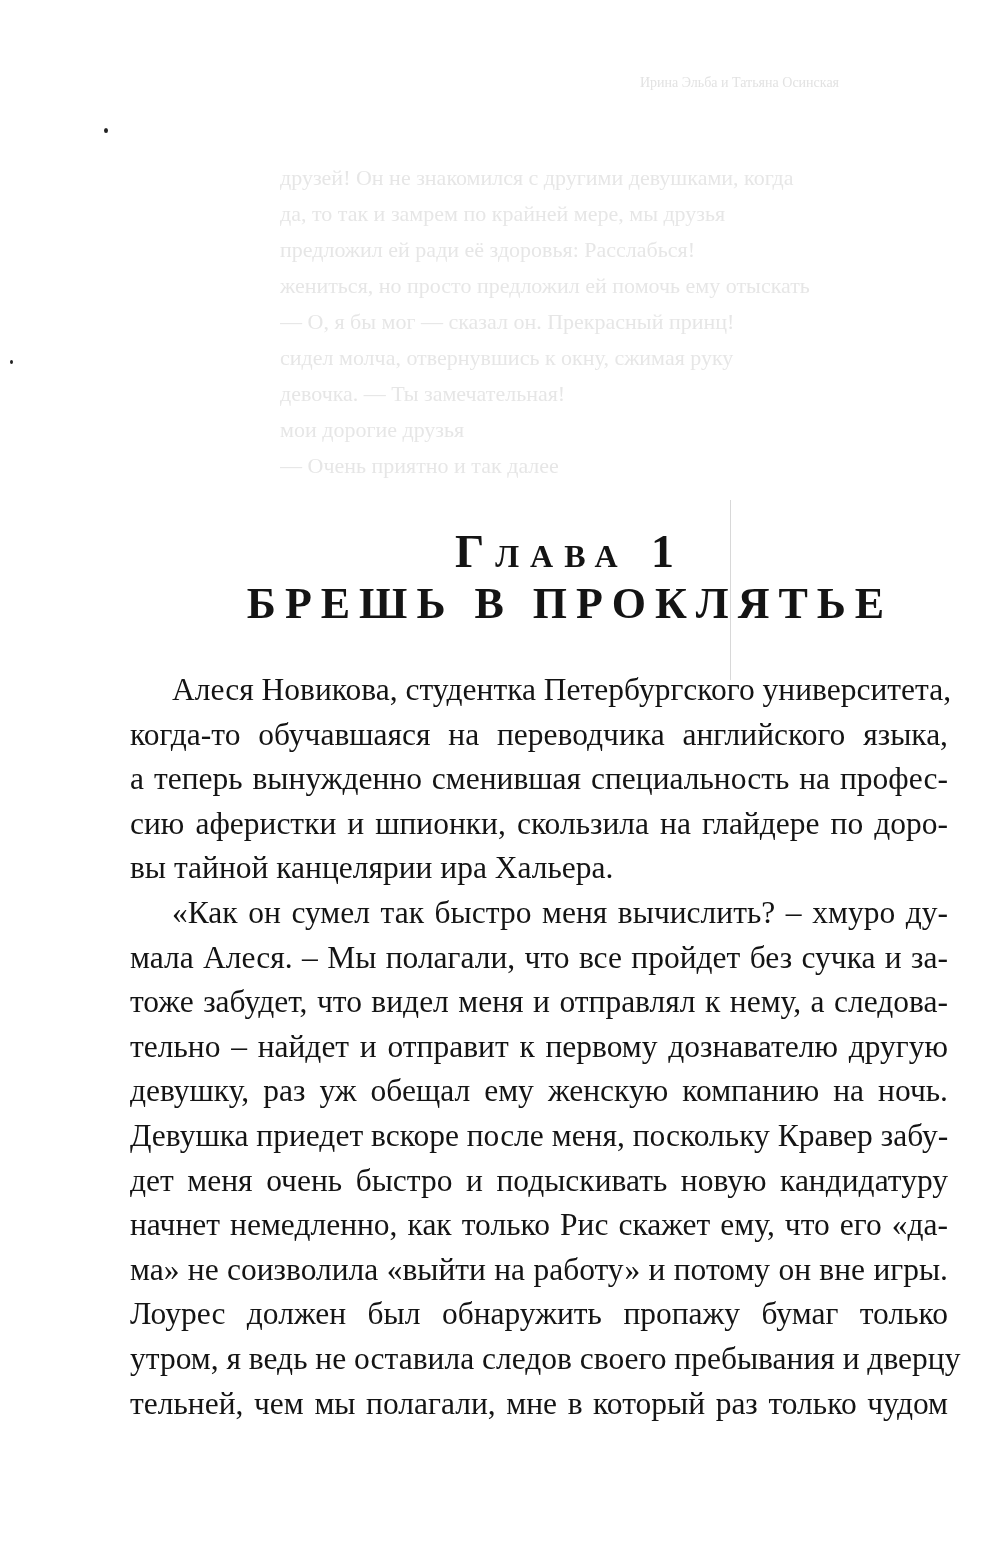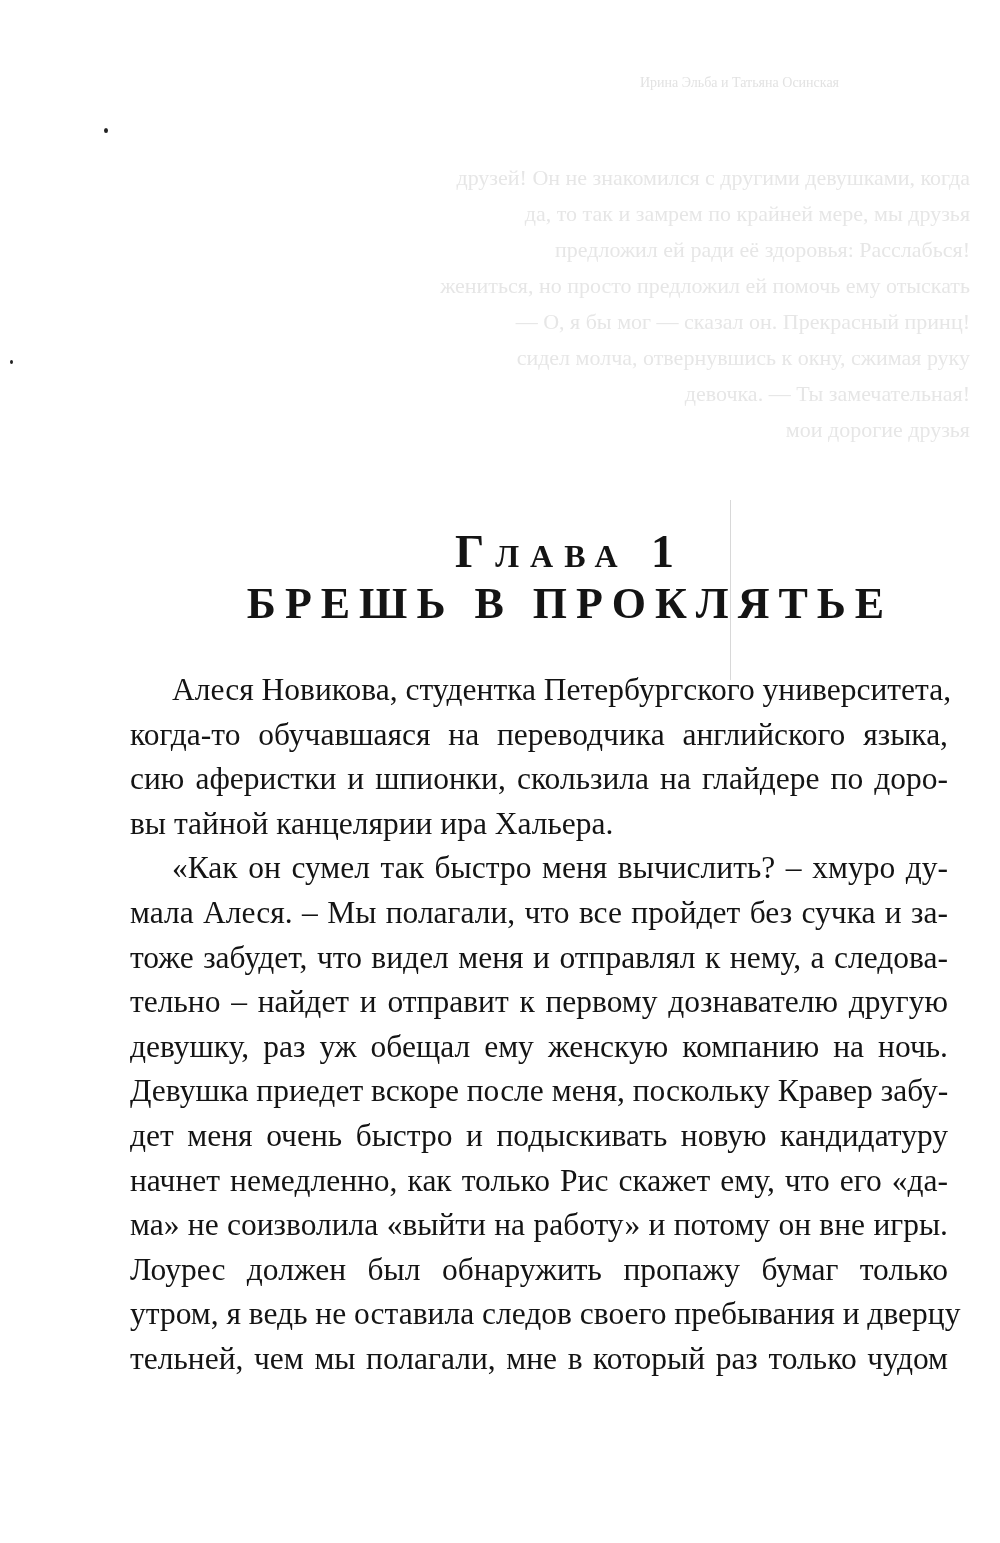--- a/index.html
+++ b/index.html
@@ -4,21 +4,21 @@
 <style>
   html, body { margin:0; padding:0; }
   body {
     width:1000px; height:1543px; background:#ffffff; position:relative; overflow:hidden;
     font-family:"Liberation Serif","DejaVu Serif",serif; color:#141414;
   }
   .bleed {
     position:absolute; left:280px; top:160px; width:690px;
     color:#e4e4e4; font-size:22px; line-height:36px; opacity:0.9;
   }
-  .bleed div { white-space:nowrap; overflow:hidden; text-align:right; }
+  .bleed div { white-space:nowrap; overflow:hidden; }
   .bleed-header { position:absolute; left:640px; top:75px; color:#e2e2e2; font-size:14px; }
   .speck { position:absolute; background:#222; border-radius:50%; }
   .chapter { position:absolute; left:0; width:1000px; text-align:center; }
   .chapter-label {
     top:525px; left:70px; font-size:46px; font-weight:bold; letter-spacing:11px;
     font-variant:small-caps;
   }
   .chapter-title {
     top:578px; left:70px; font-size:44px; font-weight:bold; letter-spacing:9px;
   }
@@ -37,33 +37,35 @@
 <div class="bleed-header">Ирина Эльба и Татьяна Осинская</div>
 <div class="bleed">
   <div>друзей! Он не знакомился с другими девушками, когда</div>
   <div>да, то так и замрем по крайней мере, мы друзья</div>
   <div>предложил ей ради её здоровья: Расслабься!</div>
   <div>жениться, но просто предложил ей помочь ему отыскать</div>
   <div>— О, я бы мог — сказал он. Прекрасный принц!</div>
   <div>сидел молча, отвернувшись к окну, сжимая руку</div>
   <div>девочка. — Ты замечательная!</div>
   <div>мои дорогие друзья</div>
+  <div>— Очень приятно и так далее</div>
 </div>
 
 <div class="speck" style="left:104px;top:128px;width:4px;height:5px;"></div>
 <div class="speck" style="left:10px;top:360px;width:3px;height:4px;"></div>
 <div class="fold"></div>
 
 <div class="chapter chapter-label">Глава 1</div>
 <div class="chapter chapter-title">БРЕШЬ В ПРОКЛЯТЬЕ</div>
 
 <div class="body-text">
   <div>
     <span class="line indent">Алеся Новикова, студентка Петербургского университета,</span>
     <span class="line">когда-то обучавшаяся на переводчика английского языка,</span>
+    <span class="line">а теперь вынужденно сменившая специальность на профес-</span>
     <span class="line">сию аферистки и шпионки, скользила на глайдере по доро-</span>
     <span class="line last">вы тайной канцелярии ира Хальера.</span>
   </div>
   <div>
     <span class="line indent">«Как он сумел так быстро меня вычислить? – хмуро ду-</span>
     <span class="line">мала Алеся. – Мы полагали, что все пройдет без сучка и за-</span>
     <span class="line">тоже забудет, что видел меня и отправлял к нему, а следова-</span>
     <span class="line">тельно – найдет и отправит к первому дознавателю другую</span>
     <span class="line">девушку, раз уж обещал ему женскую компанию на ночь.</span>
     <span class="line">Девушка приедет вскоре после меня, поскольку Кравер забу-</span>

